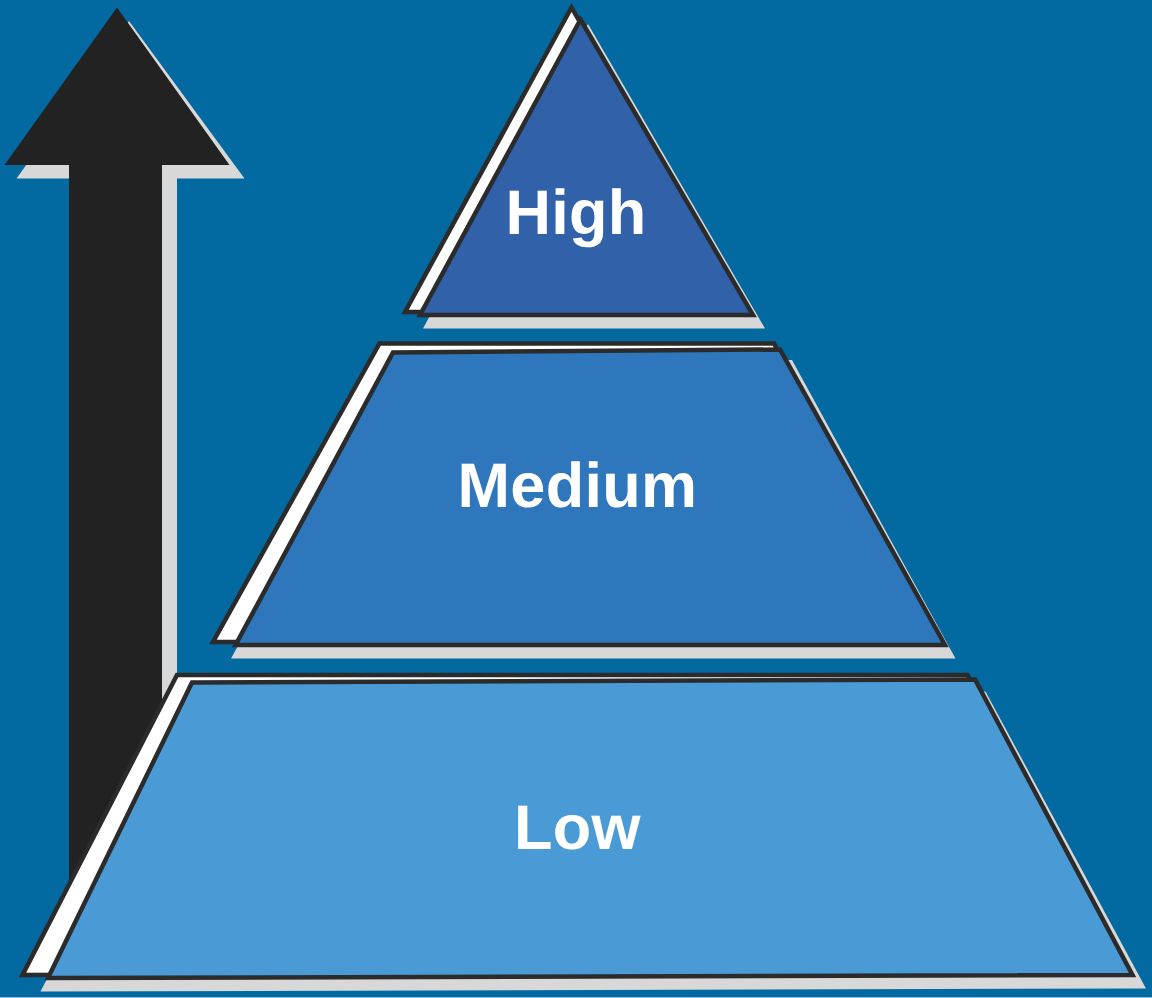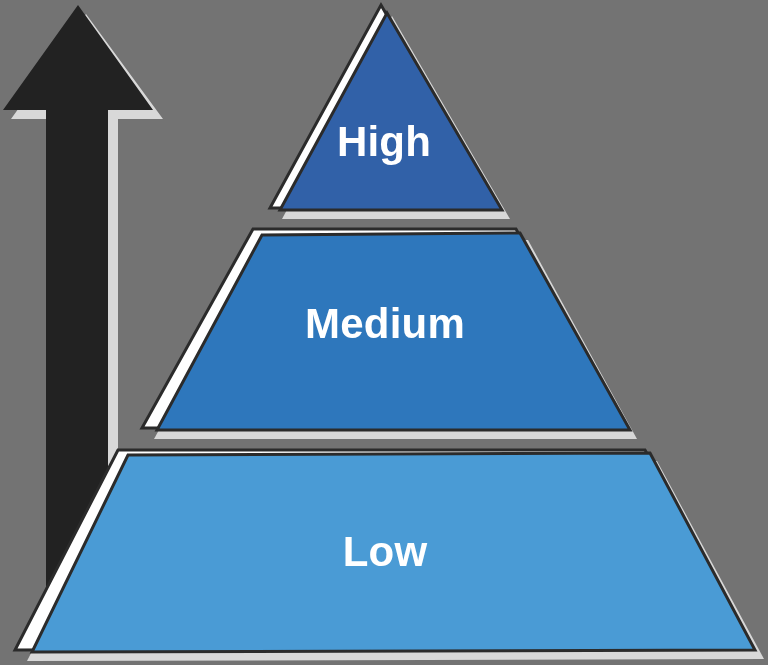--- a/index.html
+++ b/index.html
@@ -36,21 +36,21 @@
     pointer-events: none;
     user-select: none;
   }
   .tier-label.high   { left: 280px; top: 118px; width: 208px; font-size: 42px; }
   .tier-label.medium { left: 253px; top: 300px; width: 264px; font-size: 42px; }
   .tier-label.low    { left: 265px; top: 528px; width: 240px; font-size: 42px; }
 </style>
 </head>
 <body>
 
-<div id="stage" style="background: #737373;">
+<div id="stage" style="background: #0369a1;">
 
   <svg class="layer" viewBox="0 0 768 665" aria-hidden="true">
 
     <polygon points="86,14 163,119 118,119 118,600 56,600 56,119 11,119" fill="#d8d8d8"></polygon>
 
     <polygon points="392,16 510,219 282,219" fill="#d8d8d8"></polygon>
     <polygon points="264,240 528,240 637,439 154,439" fill="#d8d8d8"></polygon>
     <polygon points="130,461 657,461 764,659 27,661" fill="#d8d8d8"></polygon>
   </svg>
 

